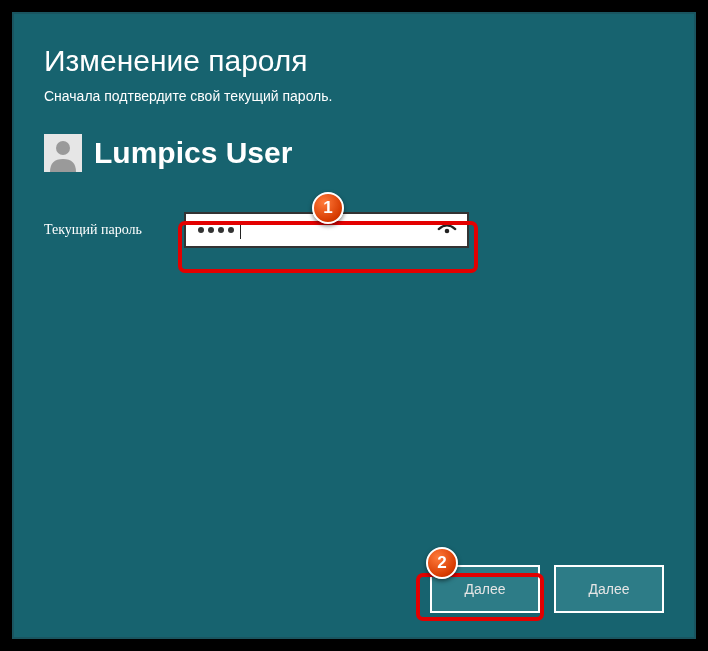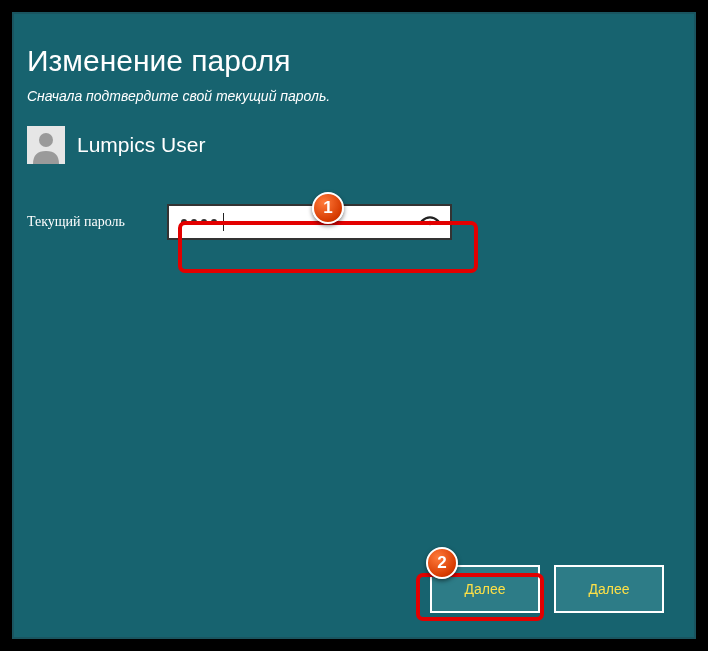--- a/index.html
+++ b/index.html
@@ -12,53 +12,52 @@
       overflow: hidden;
     }
     .panel {
       position: absolute;
       top: 12px;
       left: 12px;
       right: 12px;
       bottom: 12px;
       border: 2px solid #1a5560;
       background: #17636f;
-      padding: 30px 30px 20px 13px;
+      padding: 30px 30px 20px 30px;
       color: #fff;
     }
     .title {
       font-size: 30px;
       font-weight: 300;
       margin-bottom: 10px;
     }
     .subtitle {
       font-size: 14px;
       font-weight: 300;
-      margin-bottom: 22px;
-      font-style: italic;
+      margin-bottom: 30px;
     }
     .user-block {
       display: flex;
       align-items: center;
       margin-bottom: 40px;
     }
     .avatar {
       width: 38px;
       height: 38px;
       background: #e6e6e6;
       margin-right: 12px;
       display: flex;
       align-items: flex-end;
       justify-content: center;
       overflow: hidden;
     }
     .avatar svg { display: block; }
     .user-name {
-      font-size: 21px;
-      font-weight: 400;
+      font-size: 30px;
+      font-weight: 700;
     }
     .field-row {
       display: flex;
       align-items: center;
       position: relative;
       font-family: Liberation Serif, serif;
     }
     .field-label {
       width: 140px;
       font-size: 14px;
@@ -118,21 +117,21 @@
       bottom: 24px;
       right: 30px;
       display: flex;
       gap: 14px;
     }
     .btn {
       min-width: 110px;
       height: 48px;
       border: 2px solid #fff;
       background: #2d7c87;
-      color: #fde047;
+      color: #e5e5e5;
       font-size: 14px;
       display: flex;
       align-items: center;
       justify-content: center;
       cursor: pointer;
       font-family: inherit;
       padding: 0 20px;
     }
     .callout {
       position: absolute;

